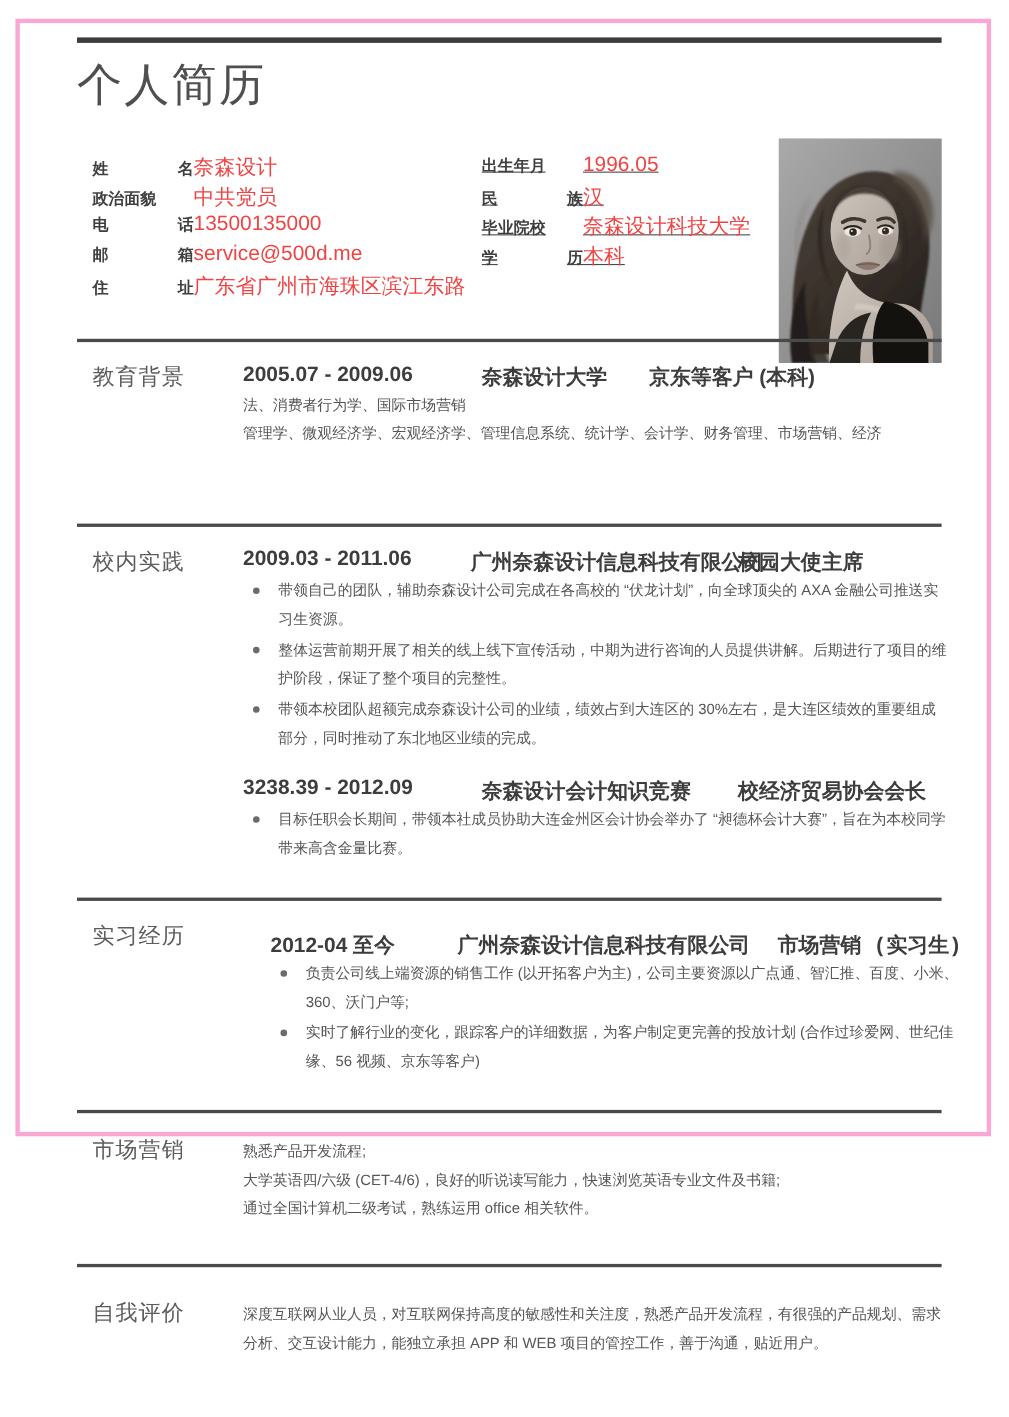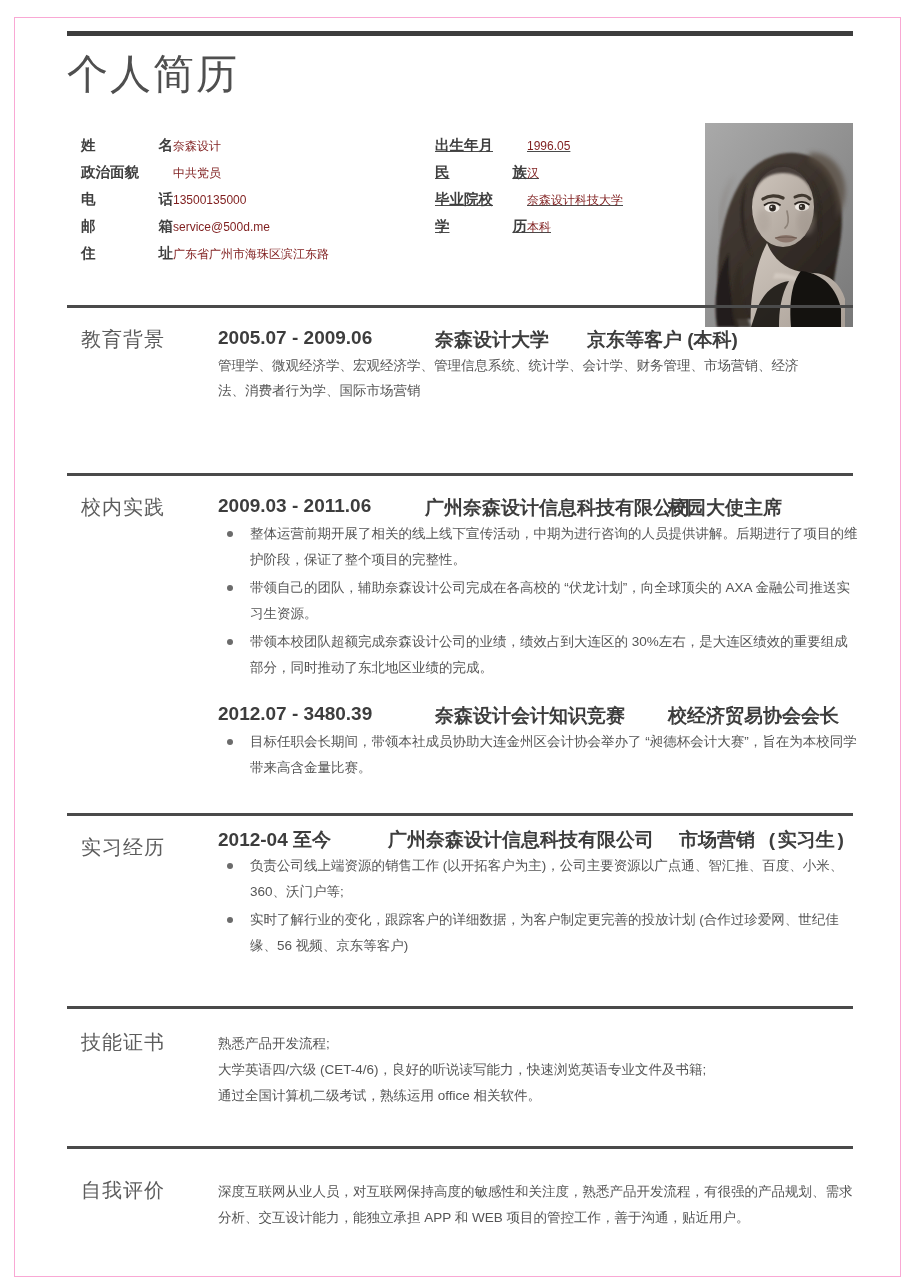--- a/index.html
+++ b/index.html
@@ -14,22 +14,22 @@
     color: #4a4a4a;
     overflow: hidden;
   }
 
   
   .page {
     position: absolute;
     left: 14px;
     top: 17px;
     width: 887px;
-    height: 1260px;
-    border: 1px solid #f9a8d4;
+    height: 1016px;
+    border: 4px solid #f9a8d4;
     box-sizing: border-box;
     background: #fff;
   }
   .page-inner {
     position: relative;
     width: 100%;
     height: 100%;
   }
 
   .top-rule {
@@ -77,23 +77,23 @@
     font-weight: bold;
     color: #3f3f3f;
     width: 92px;
     flex: 0 0 92px;
     display: flex;
     justify-content: space-between;
     letter-spacing: 0;
   }
   .info-label.wide { letter-spacing: 0; justify-content: flex-start; }
   .info-value {
-    font-size: 12px;
+    font-size: 19px;
     font-weight: 400;
-    color: #7f1d1d;
+    color: #ef4444;
   }
 
   
   .photo {
     position: absolute;
     left: 690px;
     top: 69px;
     width: 148px;
     height: 204px;
     overflow: hidden;
@@ -335,71 +335,71 @@
 
     <div class="section" style="top:287px;">
       <div class="sec-rule"></div>
       <div class="sec-label" style="top:21px;">教育背景</div>
       <div class="sec-body" style="top:22px;">
         <div class="entry-head">
           <span class="date">2005.07 - 2009.06</span>
           <span class="org" style="left:217px;">奈森设计大学</span>
           <span class="role" style="left:369px;">京东等客户 (本科)</span>
         </div>
+        <div class="para">法、消费者行为学、国际市场营销</div>
         <div class="para">管理学、微观经济学、宏观经济学、管理信息系统、统计学、会计学、财务管理、市场营销、经济</div>
-        <div class="para">法、消费者行为学、国际市场营销</div>
       </div>
     </div>
 
     <div class="section" style="top:455px;">
       <div class="sec-rule"></div>
       <div class="sec-label" style="top:21px;">校内实践</div>
       <div class="sec-body" style="top:22px;">
 
         <div class="entry-head">
           <span class="date">2009.03 - 2011.06</span>
           <span class="org" style="left:207px;">广州奈森设计信息科技有限公司</span>
           <span class="role" style="left:450px;">校园大使主席</span>
         </div>
         <ul class="bullets">
+          <li>带领自己的团队，辅助奈森设计公司完成在各高校的 “伏龙计划”，向全球顶尖的 AXA 金融公司推送实习生资源。</li>
           <li>整体运营前期开展了相关的线上线下宣传活动，中期为进行咨询的人员提供讲解。后期进行了项目的维护阶段，保证了整个项目的完整性。</li>
-          <li>带领自己的团队，辅助奈森设计公司完成在各高校的 “伏龙计划”，向全球顶尖的 AXA 金融公司推送实习生资源。</li>
           <li>带领本校团队超额完成奈森设计公司的业绩，绩效占到大连区的 30%左右，是大连区绩效的重要组成部分，同时推动了东北地区业绩的完成。</li>
         </ul>
 
         <div class="entry-head" style="margin-top:22px;">
-          <span class="date">2012.07 - 3480.39</span>
+          <span class="date">3238.39 - 2012.09</span>
           <span class="org" style="left:217px;">奈森设计会计知识竞赛</span>
           <span class="role" style="left:450px;">校经济贸易协会会长</span>
         </div>
         <ul class="bullets">
           <li>目标任职会长期间，带领本社成员协助大连金州区会计协会举办了 “昶德杯会计大赛”，旨在为本校同学带来高含金量比赛。</li>
         </ul>
       </div>
     </div>
 
     <div class="section" style="top:795px;">
       <div class="sec-rule"></div>
       <div class="sec-label" style="top:21px;">实习经历</div>
-      <div class="sec-body" style="top:14px;">
+      <div class="sec-body" style="top:30px;margin-left:25px;">
         <div class="entry-head">
           <span class="date">2012-04 至今</span>
           <span class="org" style="left:170px;">广州奈森设计信息科技有限公司</span>
           <span class="role" style="left:461px;font-family:Liberation Mono, monospace;">市场营销 (实习生)</span>
         </div>
         <ul class="bullets">
           <li>负责公司线上端资源的销售工作 (以开拓客户为主)，公司主要资源以广点通、智汇推、百度、小米、360、沃门户等;</li>
           <li>实时了解行业的变化，跟踪客户的详细数据，为客户制定更完善的投放计划 (合作过珍爱网、世纪佳缘、56 视频、京东等客户)</li>
         </ul>
       </div>
     </div>
 
     <div class="section" style="top:988px;">
       <div class="sec-rule"></div>
-      <div class="sec-label" style="top:23px;">技能证书</div>
+      <div class="sec-label" style="top:23px;">市场营销</div>
       <div class="sec-body plain-lines" style="top:25px;">
         <div class="pl">熟悉产品开发流程;</div>
         <div class="pl">大学英语四/六级 (CET-4/6)，良好的听说读写能力，快速浏览英语专业文件及书籍;</div>
         <div class="pl">通过全国计算机二级考试，熟练运用 office 相关软件。</div>
       </div>
     </div>
 
     <div class="section" style="top:1128px;">
       <div class="sec-rule"></div>
       <div class="sec-label" style="top:31px;">自我评价</div>

